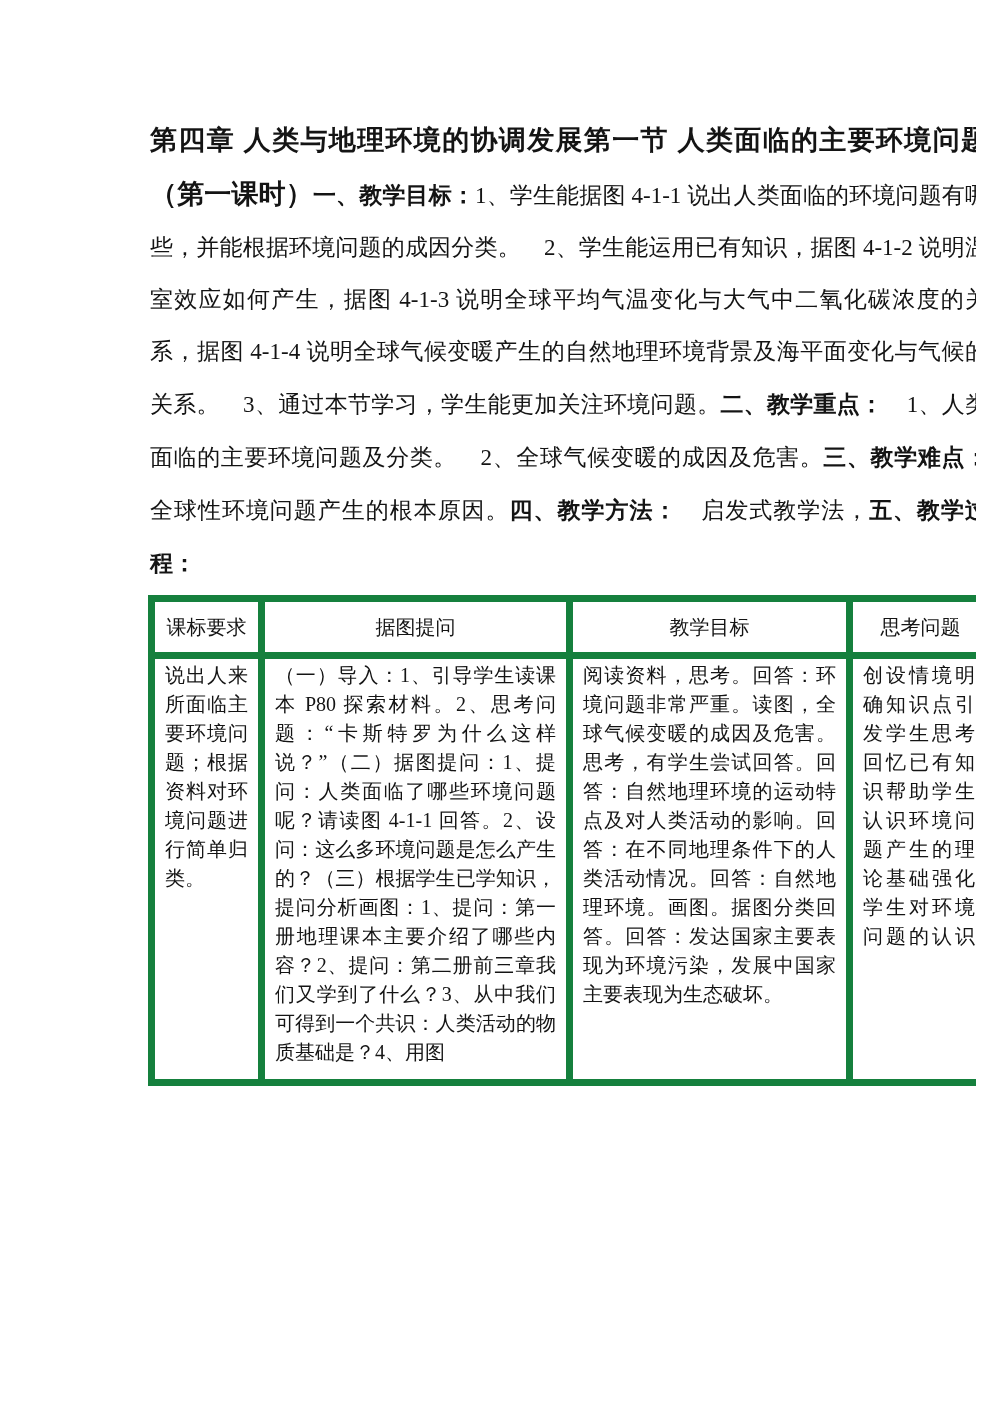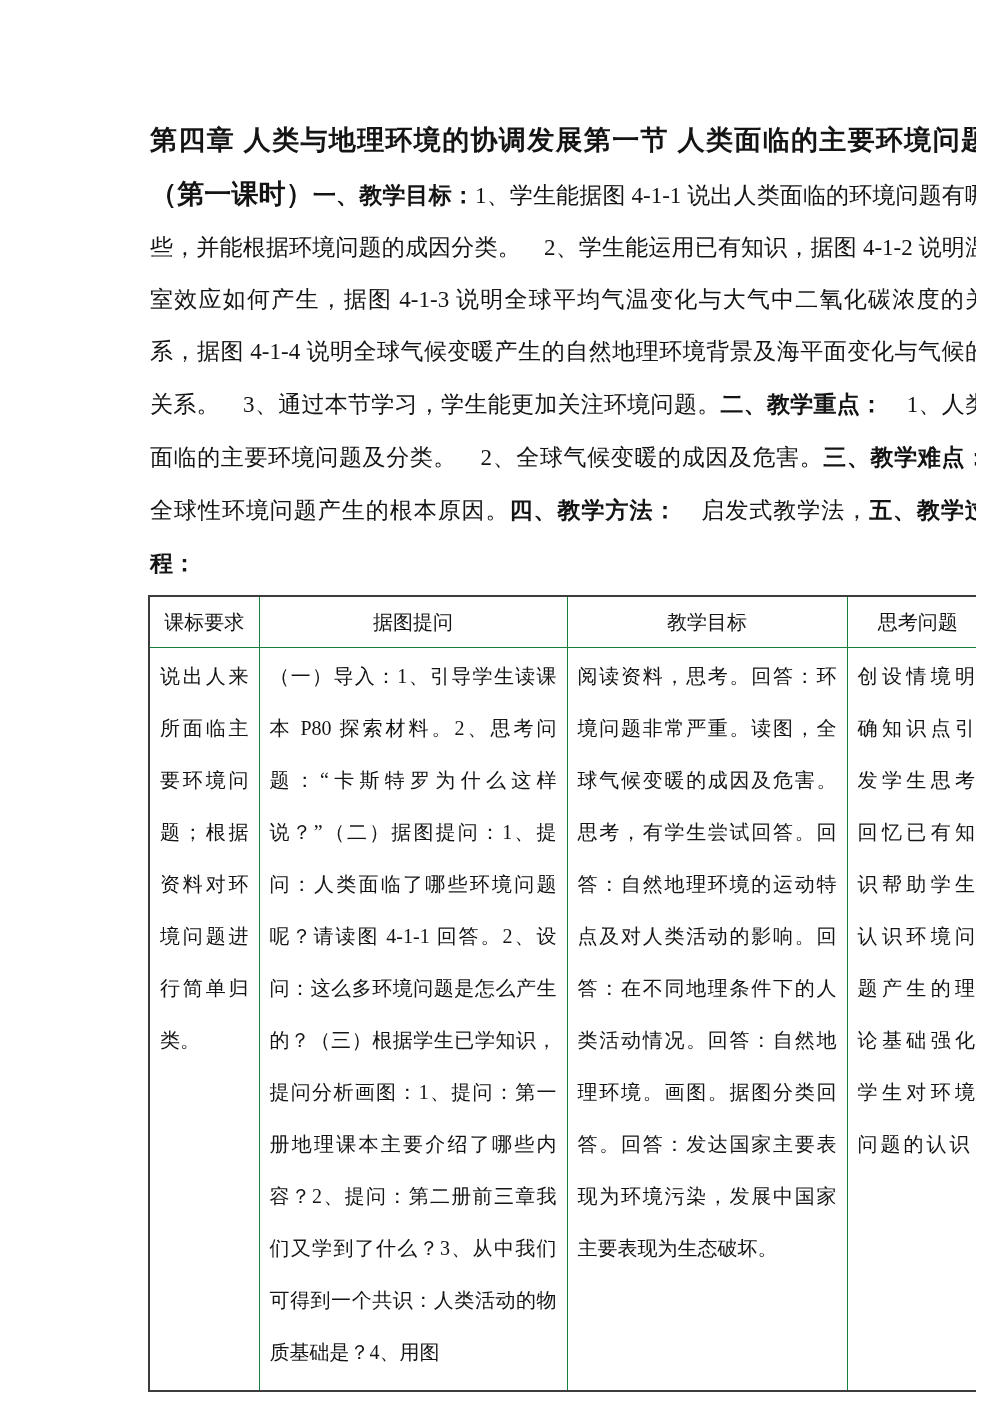--- a/index.html
+++ b/index.html
@@ -37,34 +37,34 @@
     left: 148px;
     top: 595px;
     width: 840px;
     border-collapse: collapse;
     table-layout: fixed;
     border: 2px solid #3c3c3c;
     font-family: "Liberation Serif", "DejaVu Serif", serif;
     color: #141414;
   }
   .doc-table th, .doc-table td {
-    border: 1px solid #15803d;
+    border: 7px solid #15803d;
   }
   .doc-table th {
     height: 50px;
     font-size: 20px;
     font-weight: 400;
     text-align: center;
     vertical-align: middle;
     padding: 0 4px;
   }
   .doc-table td {
     vertical-align: top;
     font-size: 20px;
-    line-height: 52px;
+    line-height: 29px;
     padding: 2px 10px 12px 10px;
     text-align: justify;
     text-justify: inter-character;
     margin-left: 34px;
   }
   .doc-table td.cell-wide-space {
     letter-spacing: 3px;
   }
 </style>
 </head>

